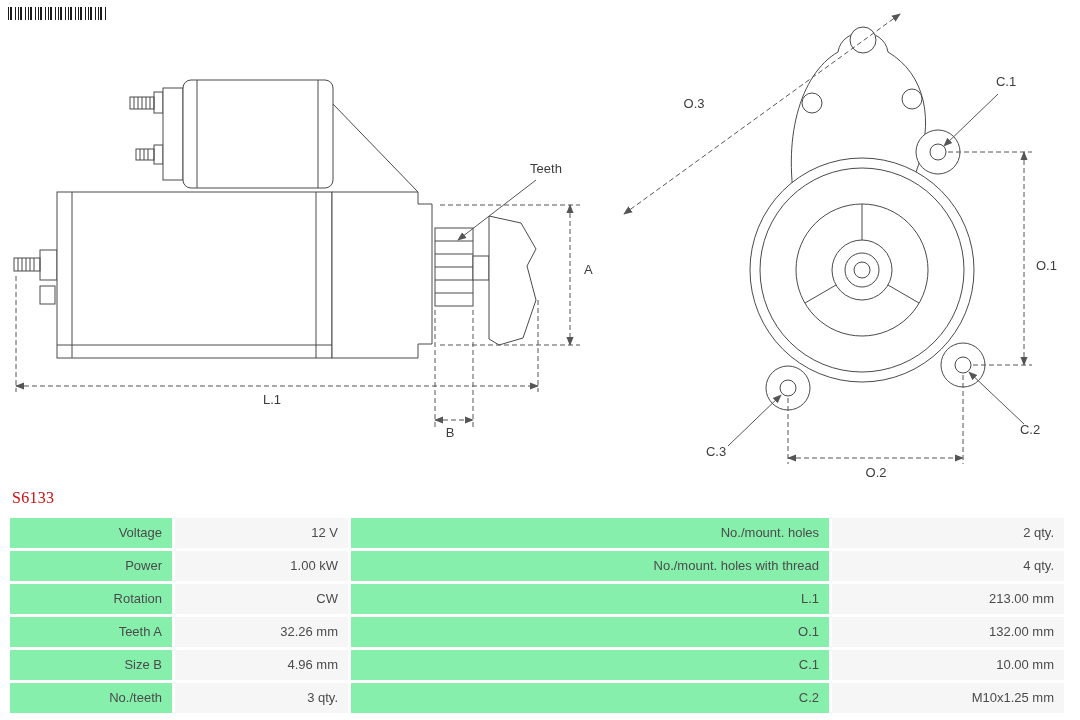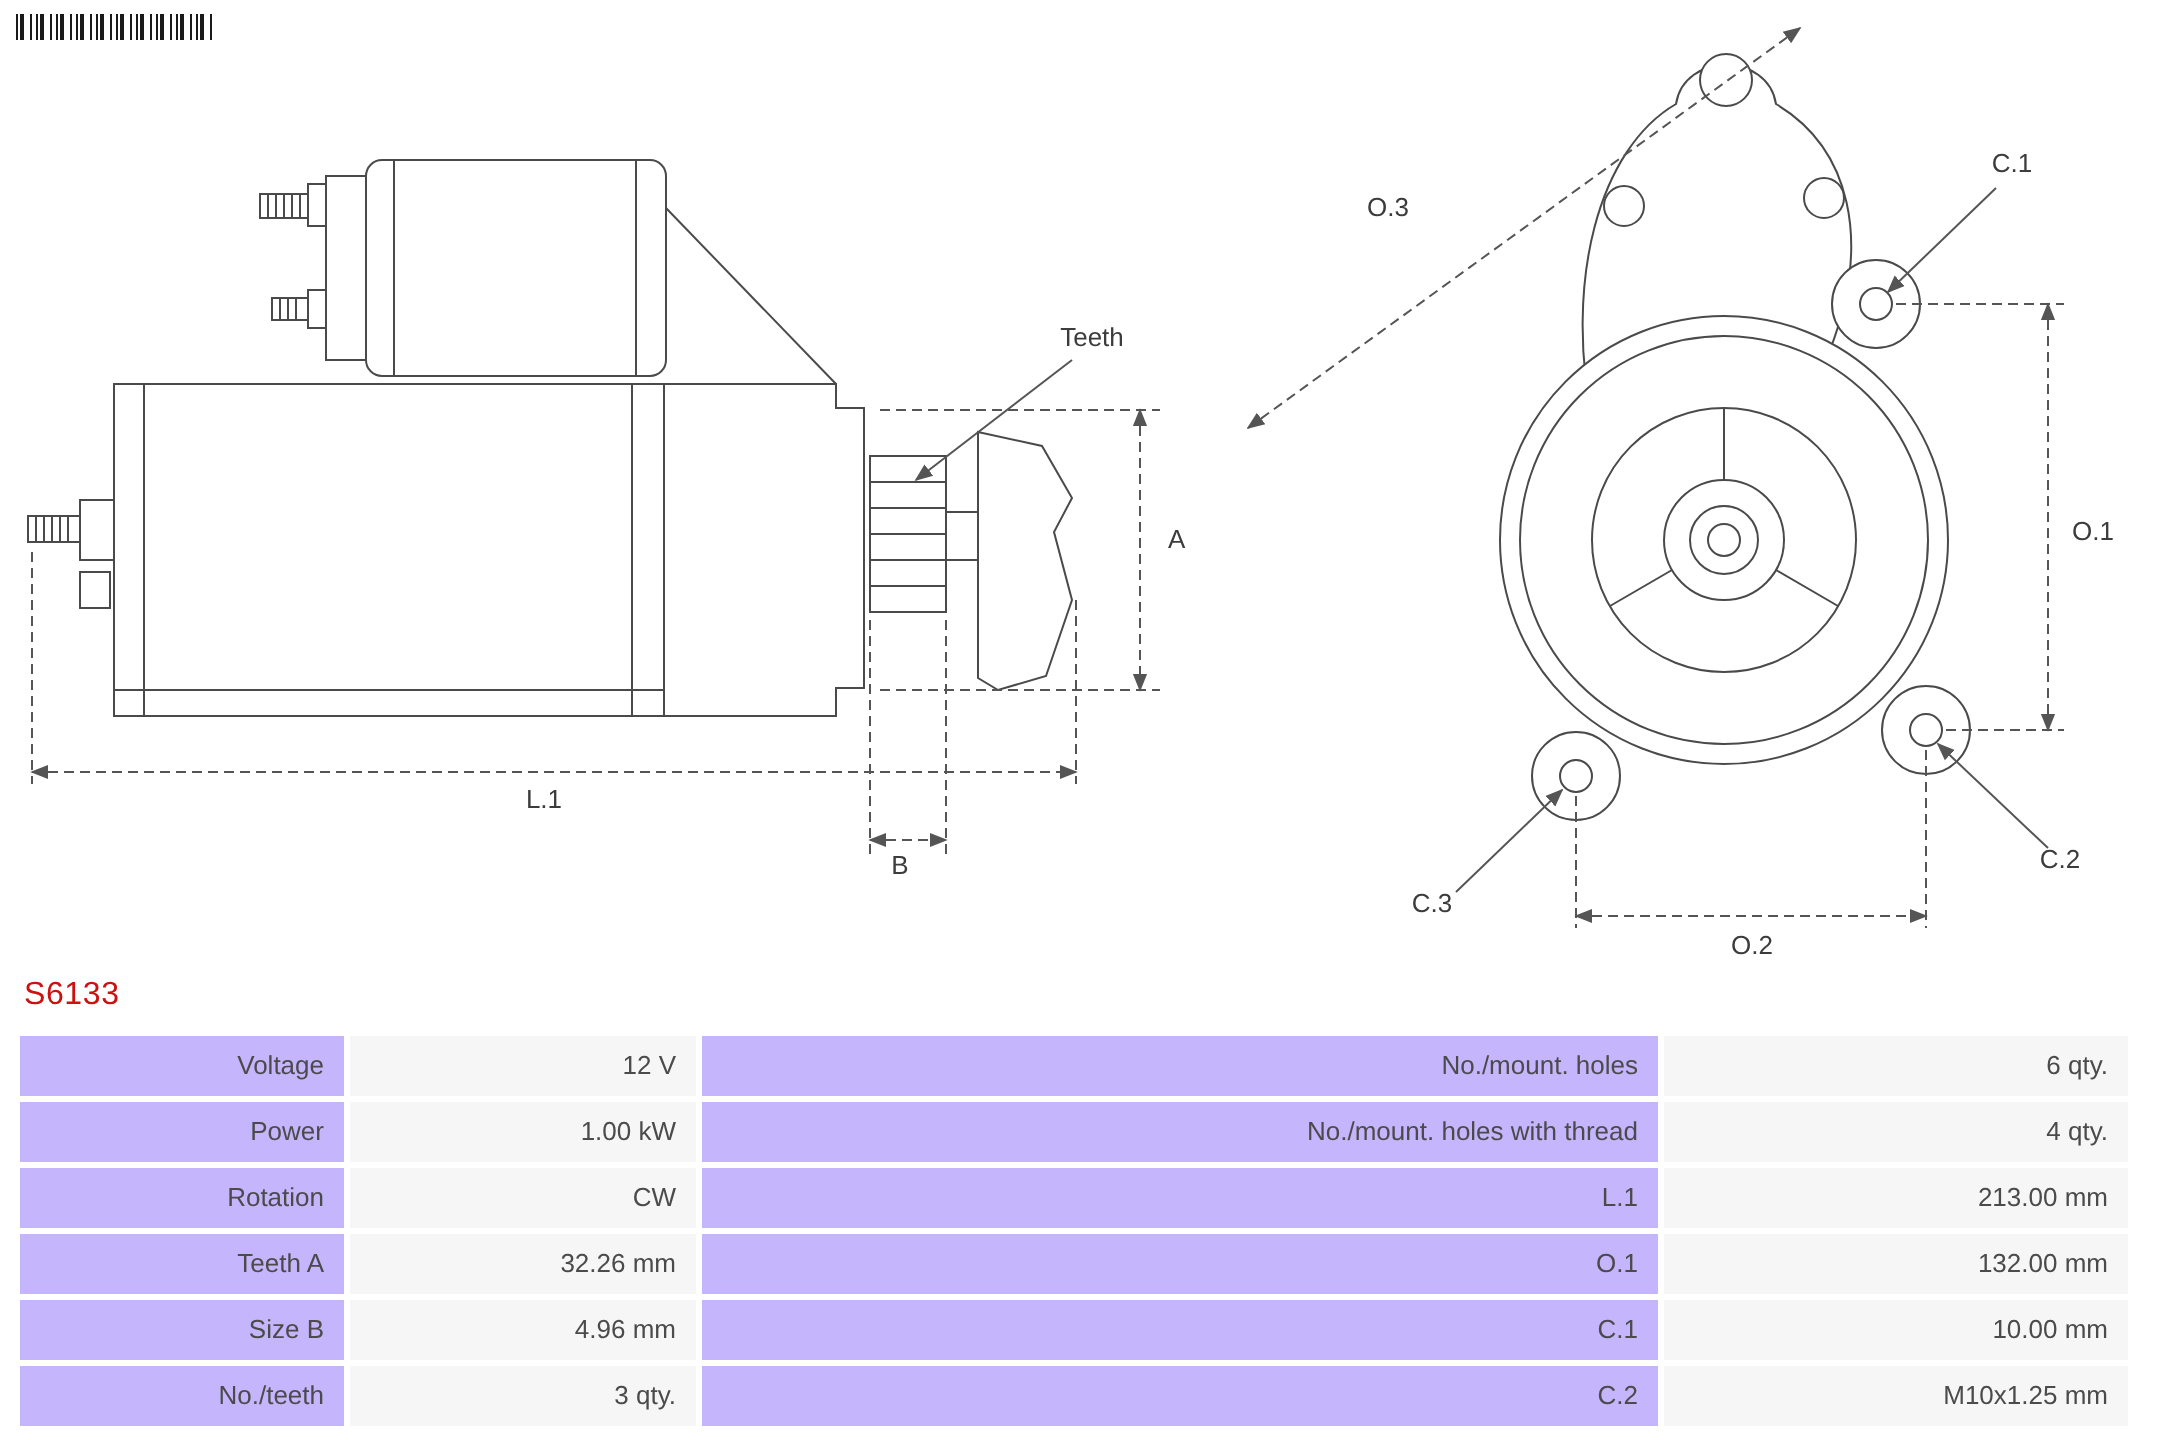--- a/index.html
+++ b/index.html
@@ -16,33 +16,33 @@
 
   svg.drawing { position:absolute; left:0; top:0; }
   svg .ln  { stroke:#4a4a4a; stroke-width:1; fill:none; }
   svg .wh  { stroke:#4a4a4a; stroke-width:1; fill:#ffffff; }
   svg .dim { stroke:#555555; stroke-width:1; fill:none; stroke-dasharray:5 3; }
   svg .leader { stroke:#555555; stroke-width:1; fill:none; }
   svg text { font-family:"Liberation Sans",sans-serif; font-size:13px; fill:#3c3c3c; }
 
   .part-number {
     position:absolute; left:12px; top:489px;
-    color:#cc1111; font-size:16px; letter-spacing:0.3px;
+    color:#cc1111; font-size:16px; letter-spacing:0.3px;font-family:Liberation Serif, serif;
   }
 
   .specs {
     position:absolute; left:10px; top:518px; width:1054px;
     display:grid; grid-template-columns:162px 173px 478px 232px; gap:3px;
   }
   .row { display:contents; }
   .cell {
     height:30px; line-height:30px; font-size:13px; color:#4b4b4b;
     text-align:right; padding-right:10px; overflow:hidden; white-space:nowrap;
   }
-  .cell.label { background:#c4b5fd;padding-left:44px; }
+  .cell.label { background:#86efac;padding-left:44px; }
   .cell.value { background:#f6f6f6; }
 </style>
 </head>
 <body>
 
 <div class="page">
 
   <div class="barcode"></div>
 
   <svg class="drawing" width="1080" height="490" viewBox="0 0 1080 490">
@@ -169,21 +169,21 @@
   </svg>
 
   <div class="part-number">S6133</div>
 
   <div class="specs">
 
     <div class="row">
       <div class="cell label">Voltage</div>
       <div class="cell value">12 V</div>
       <div class="cell label">No./mount. holes</div>
-      <div class="cell value">6 qty.</div>
+      <div class="cell value">2 qty.</div>
     </div>
 
     <div class="row">
       <div class="cell label">Power</div>
       <div class="cell value">1.00 kW</div>
       <div class="cell label">No./mount. holes with thread</div>
       <div class="cell value">4 qty.</div>
     </div>
 
     <div class="row">

